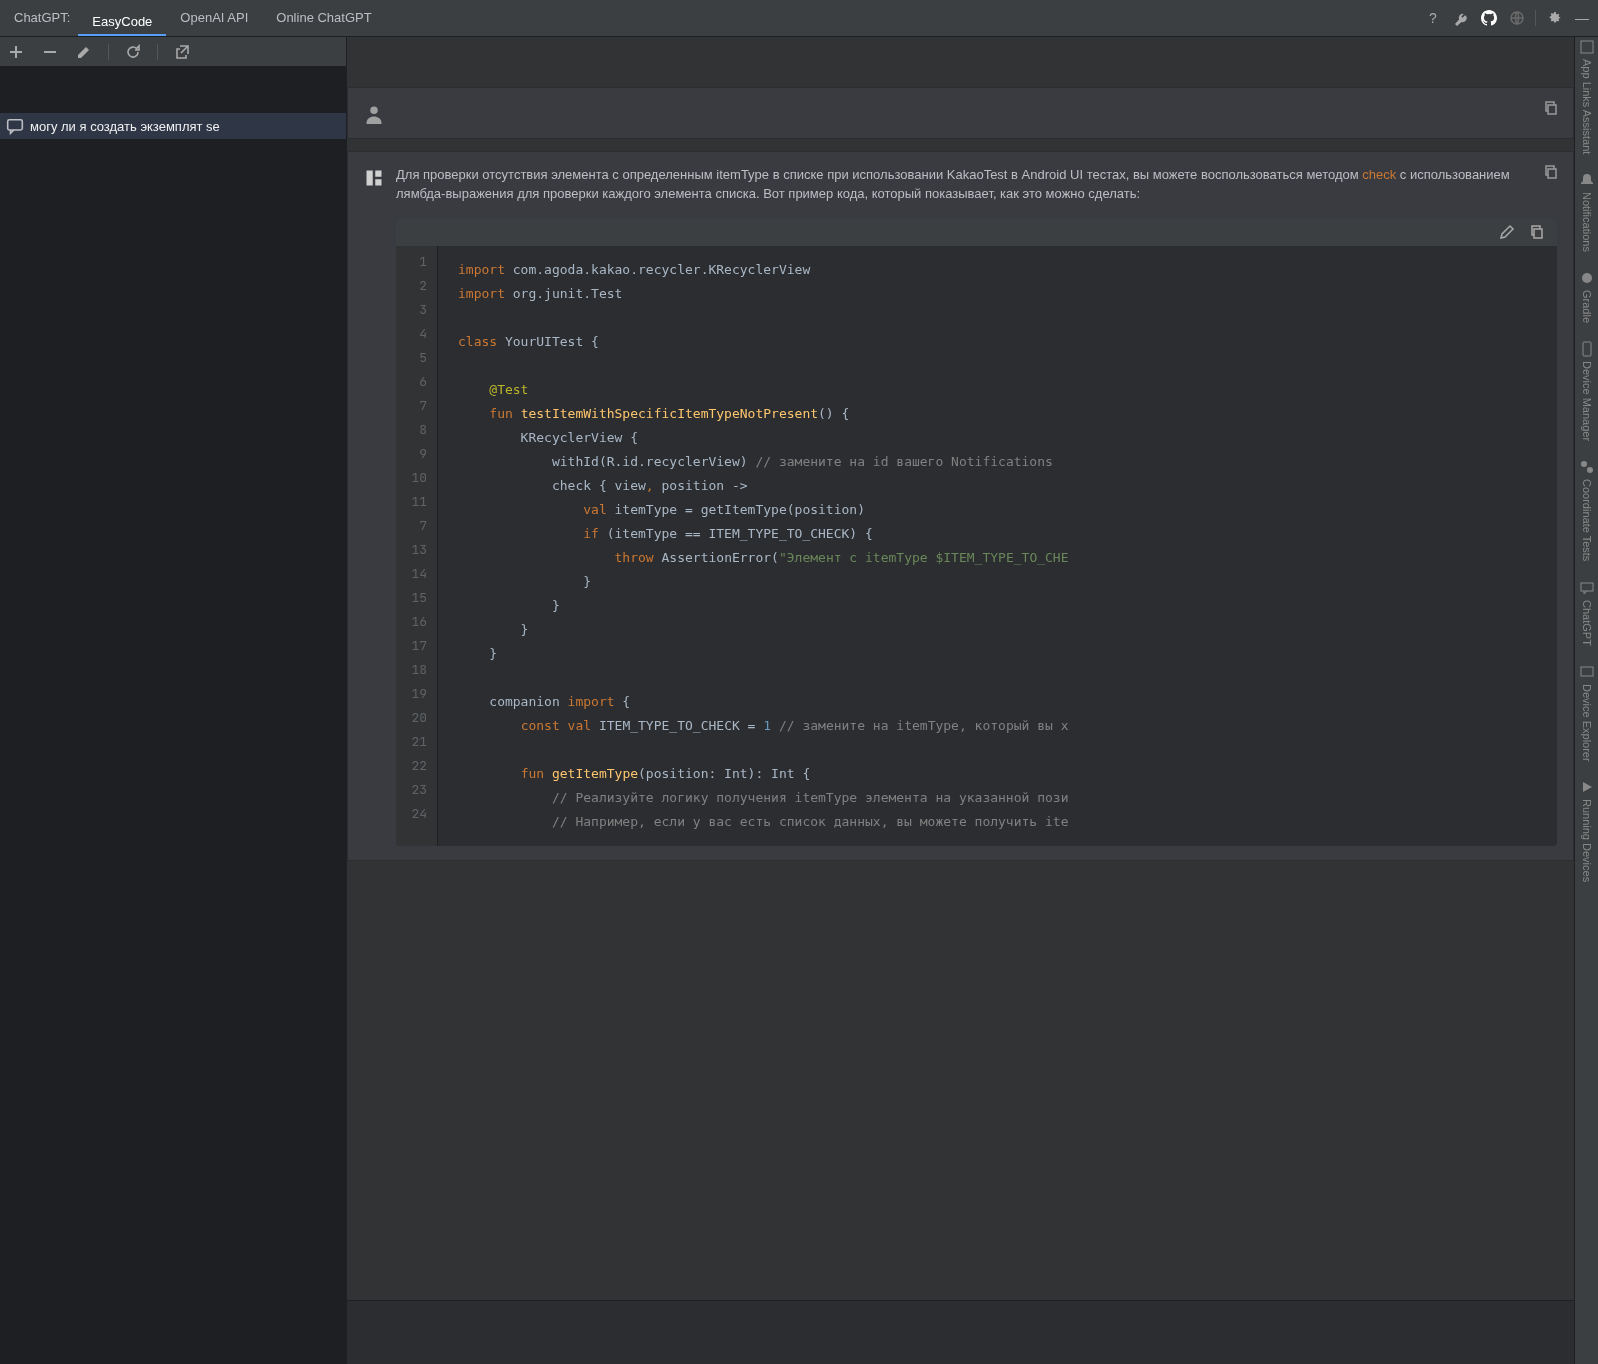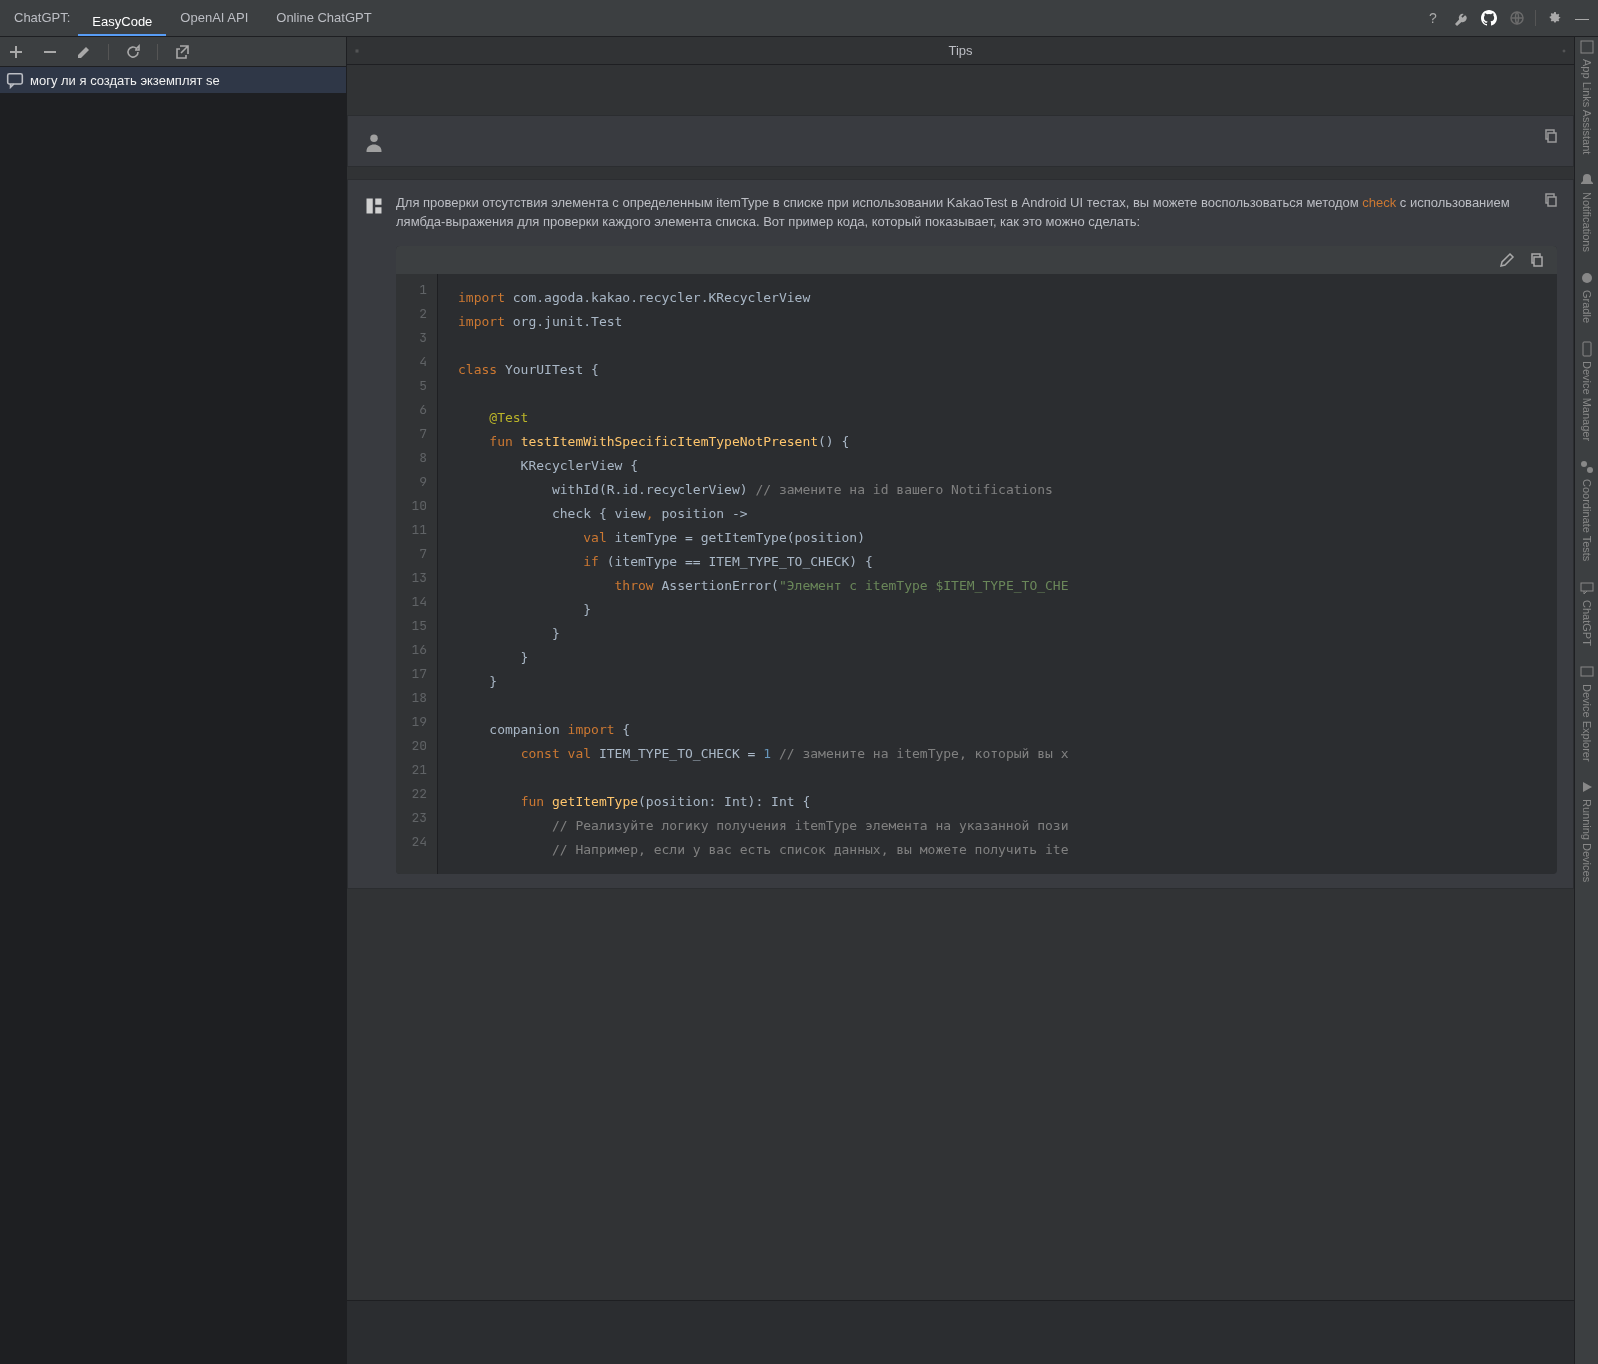--- a/index.html
+++ b/index.html
@@ -63,21 +63,21 @@
     background:var(--bg-darker);
     border-right:1px solid var(--border);
     display:flex;flex-direction:column;
   }
   .left-toolbar{
     height:30px;display:flex;align-items:center;
     padding:0 6px;gap:14px;
     background:var(--bg-panel);
     border-bottom:1px solid var(--border);
   }
-  .history-list{flex:1;overflow:auto;}
+  .history-list{flex:1;overflow:auto;margin-top:46px;}
   .history-item{
     display:flex;align-items:center;gap:6px;
     padding:4px 8px 4px 6px;
     background:var(--bg-selected);
     color:var(--text-bright);
   }
   .history-item .chat-icon{
     width:18px;height:18px;flex-shrink:0;
   }
   
@@ -274,35 +274,20 @@
                 <path d="M4 11.5v3l3-3"></path>
               </svg>
           </span>
           <span>могу ли я создать экземплят se</span>
         </div>
       </div>
     </div>
 
     <div class="main-col">
 
-      <div class="tips-bar">
-        <span class="hamburger icon-btn">
-          <svg viewBox="0 0 16 16" fill="currentColor">
-              <rect x="2" y="3" width="12" height="2"></rect>
-              <rect x="2" y="7" width="12" height="2"></rect>
-              <rect x="2" y="11" width="12" height="2"></rect>
-            </svg>
-        </span>
-        <span class="tips-label">Tips</span>
-        <span class="plus icon-btn">
-          <svg viewBox="0 0 16 16" fill="currentColor">
-              <path d="M7 2h2v5h5v2H9v5H7V9H2V7h5z"></path>
-            </svg>
-        </span>
-      </div>
 
       <div class="chat-scroll">
         <div class="chat-spacer"></div>
 
         <div class="msg">
           <span class="avatar">
             <svg viewBox="0 0 16 16" fill="#a0a0a0">
                 <circle cx="8" cy="5" r="3"></circle>
                 <path d="M2 15c0-3 3-5 6-5s6 2 6 5v1H2z"></path>
               </svg>

